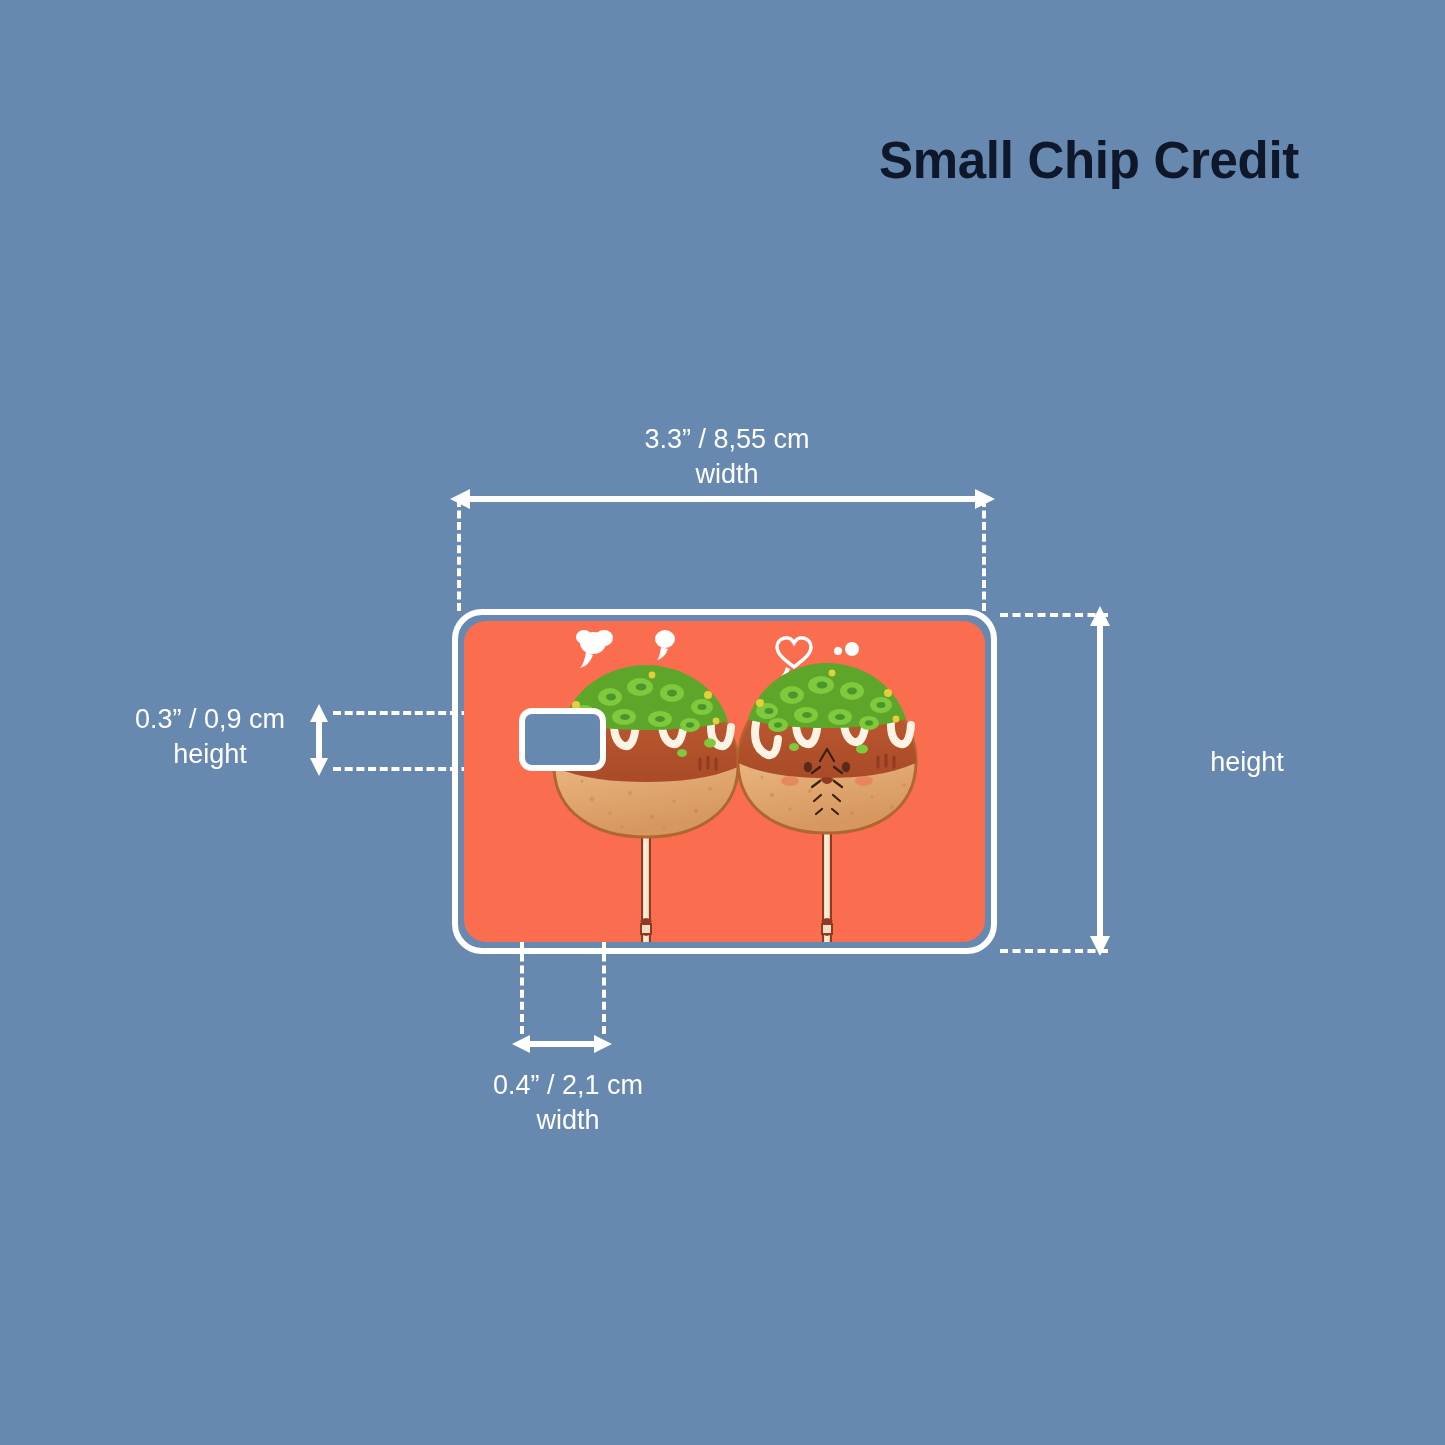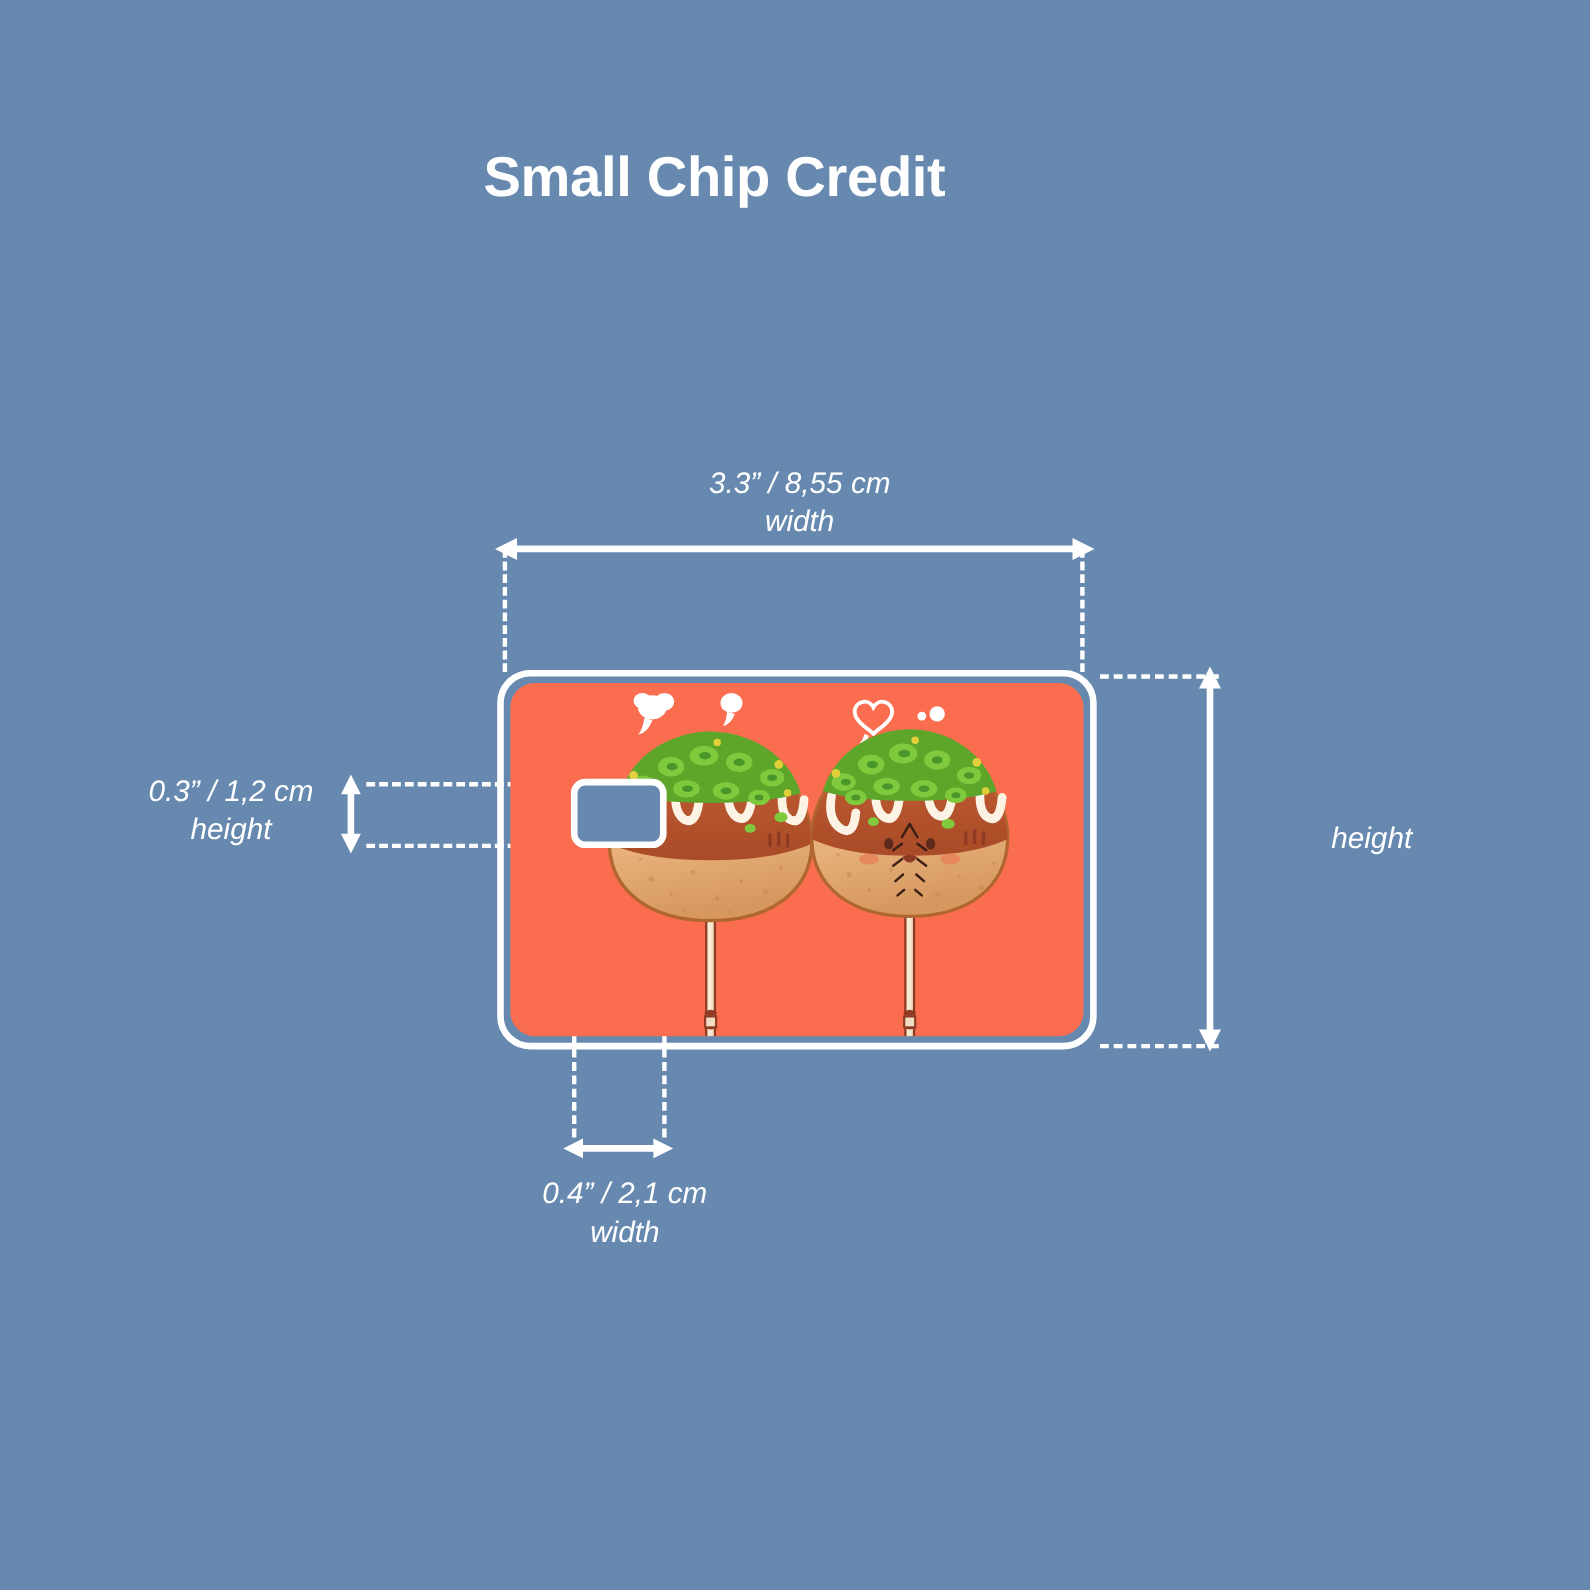--- a/index.html
+++ b/index.html
@@ -9,40 +9,40 @@
     font-family:"Liberation Sans", sans-serif;
     overflow:hidden;
     position:relative;
   }
   .stage{position:absolute;inset:0;}
 
   
   .title{
     position:absolute;
     top:128px;left:0;width:1299px;
-    text-align:center;
-    color:#ffffff;
+    text-align:right;
+    color:#0f172a;
     font-size:51px;
     font-weight:700;
     line-height:1.30;
     letter-spacing:-0.3px;
   }
   .title .ln{display:block;}
 
   
   .dim-label{
     position:absolute;
     color:#ffffff;
     font-size:27px;
     font-weight:400;
     line-height:1.30;
     text-align:center;
     white-space:nowrap;
   }
-  .dim-label .ln{display:block;font-style:italic;}
+  .dim-label .ln{display:block;}
 
   #lbl-top{ left:572px; top:422px; width:310px; }
   #lbl-right{ left:1122px; top:745px; width:250px; text-align:center;}
   #lbl-left{ left:95px; top:702px; width:230px; }
   #lbl-bottom{ left:443px; top:1068px; width:250px; }
 
   
   .dash-v{
     position:absolute;width:0;
     border-left:4px dashed #ffffff;
@@ -127,21 +127,21 @@
 
   <div class="arrow" style="left:1086px; top:606px; width:28px; height:350px;">
     <svg width="28" height="350" viewBox="0 0 28 350">
       <line x1="14" y1="14" x2="14" y2="336" stroke="#ffffff" stroke-width="6"></line>
       <polygon points="14,0 4,20 24,20" fill="#ffffff"></polygon>
       <polygon points="14,350 4,330 24,330" fill="#ffffff"></polygon>
     </svg>
   </div>
 
   <div class="dim-label" id="lbl-left">
-    <span class="ln">0.3” / 1,2 cm</span>
+    <span class="ln">0.3” / 0,9 cm</span>
     <span class="ln">height</span>
   </div>
 
   <div class="dash-h" style="left:333px; top:711px; width:195px;"></div>
   <div class="dash-h" style="left:333px; top:767px; width:195px;"></div>
 
   <div class="arrow" style="left:305px; top:704px; width:28px; height:72px;">
     <svg width="28" height="72" viewBox="0 0 28 72">
       <line x1="14" y1="12" x2="14" y2="60" stroke="#ffffff" stroke-width="6"></line>
       <polygon points="14,0 5,18 23,18" fill="#ffffff"></polygon>

